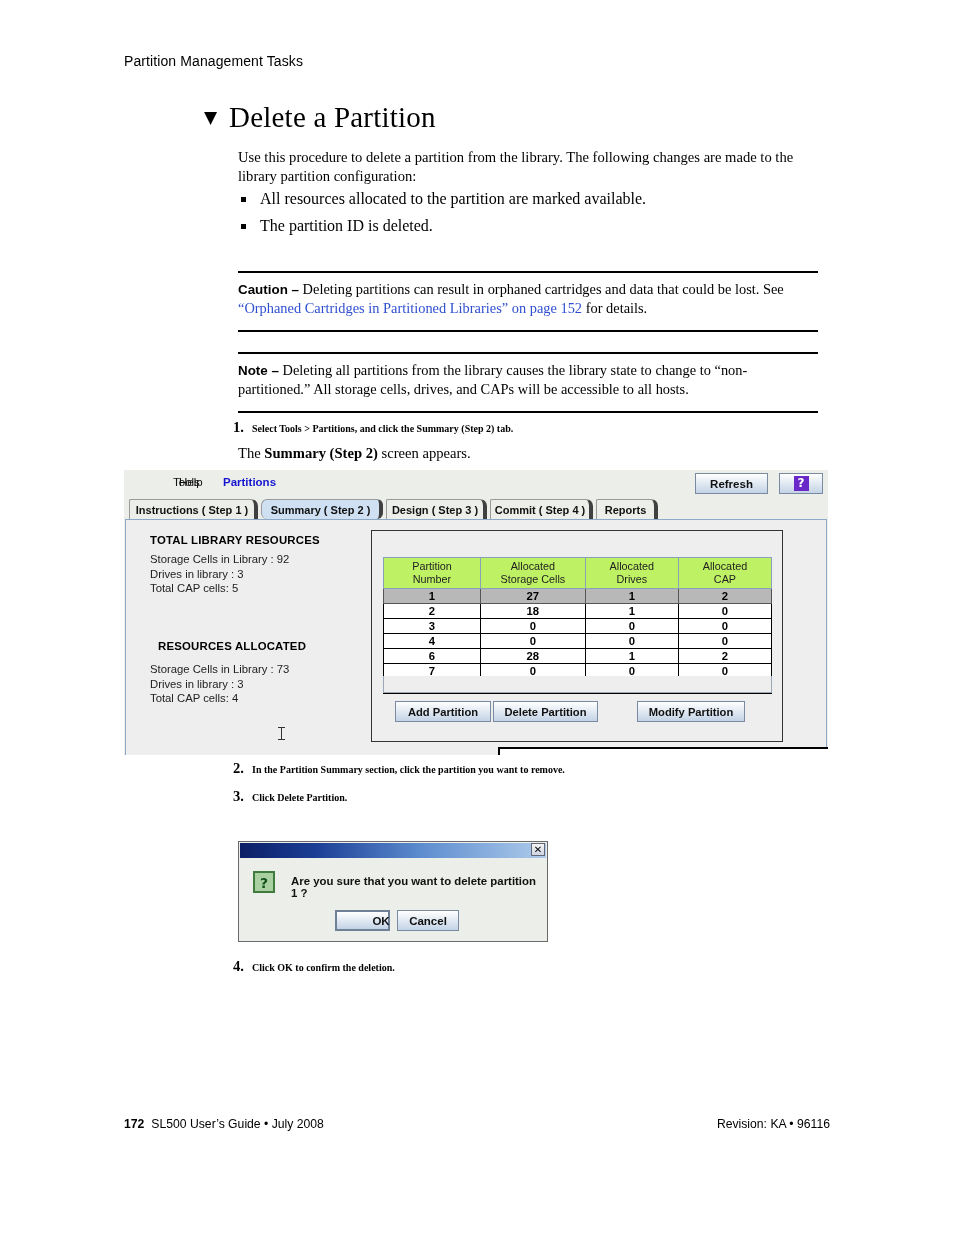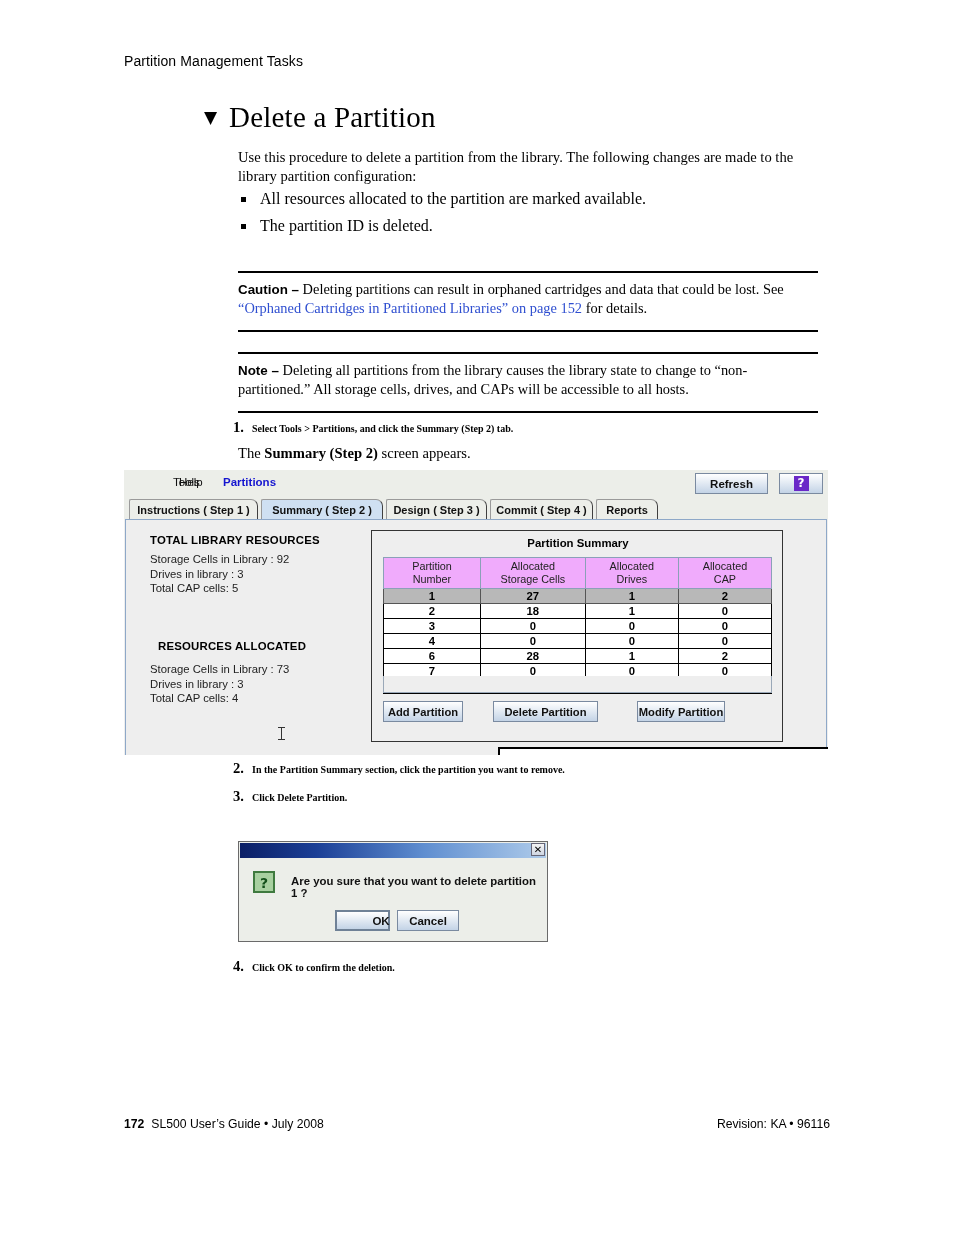--- a/index.html
+++ b/index.html
@@ -109,21 +109,21 @@
   }
 
   
   .tabstrip{
     position:absolute;left:0;top:28px;width:704px;height:21px;
     background:#eceee9;
   }
   .tab{
     position:absolute;top:1px;height:20px;
     background:#eceee9;
-    border-left:1px solid #9a9a9a;border-top:1px solid #9a9a9a;border-right:1px solid #404040;
+    border-left:1px solid #9a9a9a;border-top:1px solid #9a9a9a;border-right:4px solid #404040;
     font-size:11px;font-weight:bold;color:#111;
     display:flex;align-items:center;justify-content:center;
     box-sizing:border-box;
     border-radius:2px 7px 0 0;
   }
   .tab.active{background:#cfe0f2;}
 
   
   .panel{
     position:absolute;left:1px;top:49px;width:702px;height:236px;
@@ -153,21 +153,21 @@
   .sumtitle{
     position:absolute;left:0;top:6px;width:412px;text-align:center;
     font-size:11.4px;font-weight:bold;color:#000;
   }
   table.sumtable{
     position:absolute;left:11px;top:26px;width:389px;
     border-collapse:collapse;background:#fff;
   }
   table.sumtable th{
     border:1px solid #8ba0b8;
-    background:#f0abfc;
+    background:#bef264;
     font-size:10.8px;font-weight:400;color:#222;
     padding:2px 0 3px 0;line-height:12.5px;
     text-align:center;
   }
   table.sumtable td{
     border:1px solid #000;
     font-size:11.3px;font-weight:bold;color:#000;
     text-align:center;height:14px;padding:0;
   }
   table.sumtable tr.sel td{background:#b8b8b8;border-color:#555;}
@@ -284,21 +284,21 @@
       <span class="menu-item m3">Partitions</span>
 
       <div class="btn-refresh">Refresh</div>
       <div class="btn-help">
         <span class="help-sq">?</span>
       </div>
     </div>
 
     <div class="tabstrip">
       <div class="tab" style="left:5px;width:129px;">Instructions ( Step 1 )</div>
-      <div class="tab active" style="left:137px;width:122px;">Summary ( Step 2 )</div>
+      <div class="tab active" style="left:137px;width:122px;border-radius:6px;">Summary ( Step 2 )</div>
       <div class="tab" style="left:262px;width:101px;">Design ( Step 3 )</div>
       <div class="tab" style="left:366px;width:103px;">Commit ( Step 4 )</div>
       <div class="tab" style="left:472px;width:62px;">Reports</div>
     </div>
 
     <div class="panel">
 
       <div class="res-block" style="left:24px;top:14px;width:200px;">
         <div class="res-title">TOTAL LIBRARY RESOURCES</div>
         <div style="height:6px;"></div>
@@ -311,21 +311,20 @@
         <div class="res-title" style="padding-left:8px;">RESOURCES ALLOCATED</div>
         <div style="height:10px;"></div>
         <div class="res-line">Storage Cells in Library : 73</div>
         <div class="res-line">Drives in library : 3</div>
         <div class="res-line">Total CAP cells: 4</div>
       </div>
 
       <div class="icaret"></div>
 
       <div class="sumbox">
-        <div class="sumtitle">Partition Summary</div>
 
         <table class="sumtable">
           <thead>
             <tr>
               <th style="width:25%">
                 <span>Partition</span><br>
                 <span>Number</span>
               </th>
               <th style="width:27%">
                 <span>Allocated</span><br>
@@ -382,23 +381,23 @@
               <td>8</td>
               <td>0</td>
               <td>0</td>
               <td>0</td>
             </tr>
           </tbody>
         </table>
 
         <div class="tblfoot"></div>
 
-        <div class="pbtn" style="left:11px;width:80px;text-align:center;">Add Partition</div>
+        <div class="pbtn" style="left:23px;width:96px;text-align:center;">Add Partition</div>
         <div class="pbtn" style="left:121px;width:105px;">Delete Partition</div>
-        <div class="pbtn" style="left:265px;width:88px;">Modify Partition</div>
+        <div class="pbtn" style="left:265px;width:108px;">Modify Partition</div>
       </div>
     </div>
 
     <div class="app-bottomedge"></div>
   </div>
 
   <div class="step" style="left:218px;top:760px;width:610px;">
     <span class="num">2.</span>
     <div class="txt">In the Partition Summary section, click the partition you want to remove.</div>
   </div>

